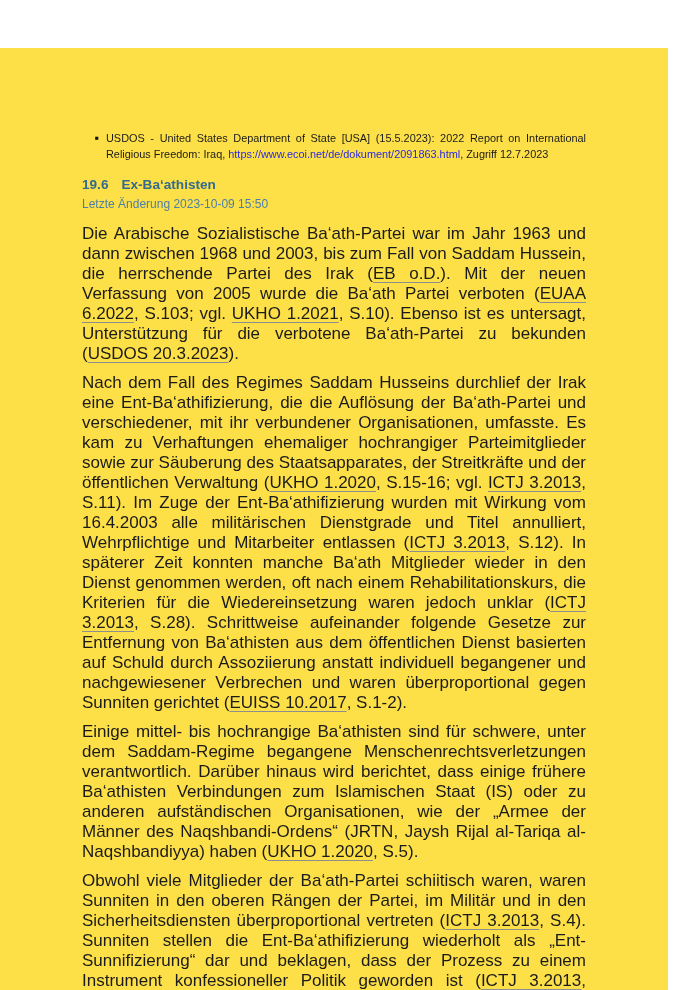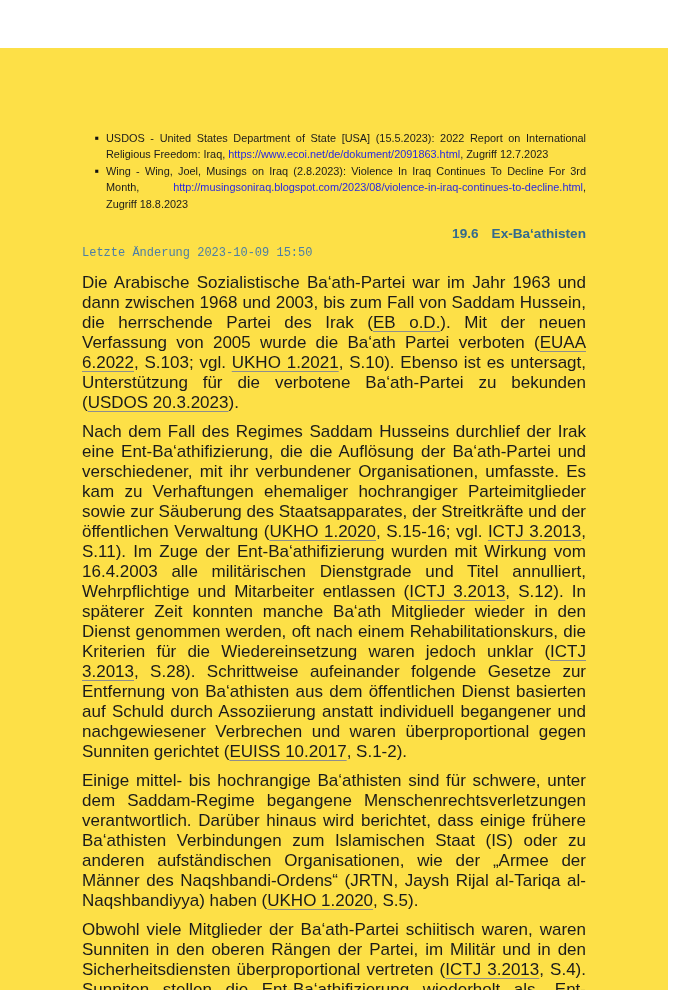--- a/index.html
+++ b/index.html
@@ -53,32 +53,30 @@
     text-decoration: none;
     cursor: pointer;
   }
   
   .section-heading {
     margin-top: 14px;
     font-size: 13.6px;
     font-weight: bold;
     line-height: 16px;
     color: var(--heading-blue, #336a8e);
-    text-align: right;
   }
   .sec-num {
     display: inline-block;
     margin-right: 13px;
   }
   .last-change {
     margin-top: 4px;
     font-size: 12px;
     line-height: 15px;
     color: var(--last-change-blue, #4c7ea6);
-    font-family: Liberation Mono, monospace;
   }
   
   .body-text {
     margin-top: 12px;
   }
   .para {
     margin: 0 0 9px 0;
     font-size: 17px;
     line-height: 20px;
     text-align: justify;
@@ -104,24 +102,20 @@
 </head>
 <body style="--heading-blue: #336a8e; --last-change-blue: #4c7ea6; --link-blue: #2929e0; --ref-underline: #8e8e8e; --text-color: #1b1b1b;">
 
 <div class="page">
 
   <div class="bib-list">
     <div class="bib-item">
       <span class="bullet">■</span>
       <div class="bib-text">USDOS - United States Department of State [USA] (15.5.2023): 2022 Report on International Religious Freedom: Iraq, <a class="link" href="#">https://www.ecoi.net/de/dokument/2091863.html</a>, Zugriff 12.7.2023</div>
     </div>
-    <div class="bib-item">
-      <span class="bullet">■</span>
-      <div class="bib-text">Wing - Wing, Joel, Musings on Iraq (2.8.2023): Violence In Iraq Continues To Decline For 3rd Month, <a class="link" href="#">http://musingsoniraq.blogspot.com/2023/08/violence-in-iraq-continues-to-decline.html</a>, Zugriff 18.8.2023</div>
-    </div>
   </div>
 
   <div class="section-heading">
     <span class="sec-num">19.6</span><span class="sec-title">Ex-Ba‘athisten</span>
   </div>
 
   <div class="last-change">Letzte Änderung 2023-10-09 15:50</div>
 
   <div class="body-text">
     <p class="para">Die Arabische Sozialistische Ba‘ath-Partei war im Jahr 1963 und dann zwischen 1968 und 2003, bis zum Fall von Saddam Hussein, die herrschende Partei des Irak (<span class="ref">EB o.D.</span>). Mit der neuen Verfassung von 2005 wurde die Ba‘ath Partei verboten (<span class="ref">EUAA 6.2022</span>, S.103; vgl. <span class="ref">UKHO 1.2021</span>, S.10). Ebenso ist es untersagt, Unterstützung für die verbotene Ba‘ath-Partei zu bekunden (<span class="ref">USDOS 20.3.2023</span>).</p>

